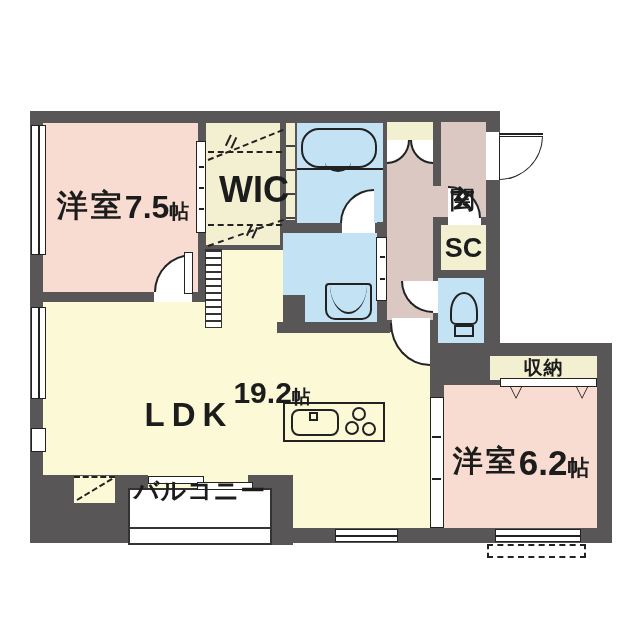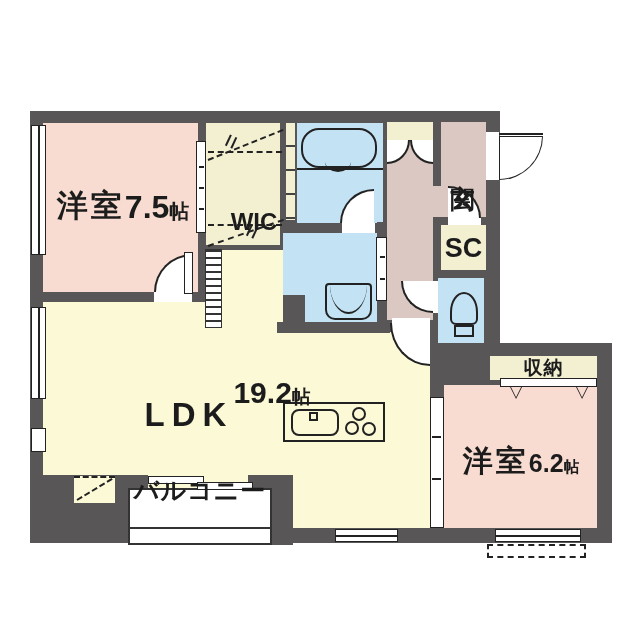--- a/index.html
+++ b/index.html
@@ -147,27 +147,27 @@
   <div class="abs fx" style="left:309px;top:412px;width:9px;height:9px;"></div>
   <div class="abs fx" style="left:352px;top:407px;width:14px;height:14px;border-radius:50%;"></div>
   <div class="abs fx" style="left:345px;top:421px;width:14px;height:14px;border-radius:50%;"></div>
   <div class="abs fx" style="left:362px;top:422px;width:14px;height:14px;border-radius:50%;"></div>
   <div class="abs striped" style="left:205px;top:249px;width:17px;height:79px;"></div>
 
   <div class="abs lbl col" style="left:48px;top:158px;width:150px;height:96px;">
     <div style="font-size:31px;letter-spacing:3px;">洋室</div>
     <div style="font-size:32px;margin-top:4px;"><span>7.5</span><span class="unit">帖</span></div>
   </div>
-  <div class="abs lbl" style="left:206px;top:170px;width:96px;height:40px;font-size:24px;margin-top:32px;">WIC</div>
+  <div class="abs lbl" style="left:206px;top:170px;width:96px;height:40px;font-size:36px;">WIC</div>
   <div class="abs lbl col" style="left:120px;top:352px;width:215px;height:78px;">
     <div style="font-size:33px;letter-spacing:7px;margin-top:48px;">LDK</div>
     <div style="font-size:30px;margin-top:4px;"><span>19.2</span><span class="unit">帖</span></div>
   </div>
   <div class="abs lbl" style="left:449px;top:127px;width:28px;height:84px;font-size:24px;writing-mode:vertical-rl;letter-spacing:3px;">玄関</div>
   <div class="abs lbl" style="left:490px;top:356px;width:107px;height:24px;font-size:19px;letter-spacing:1px;">収納</div>
   <div class="abs lbl" style="left:441px;top:228px;width:45px;height:40px;font-size:27px;">SC</div>
   <div class="abs lbl col" style="left:450px;top:418px;width:142px;height:86px;">
     <div style="font-size:30px;letter-spacing:3px;">洋室</div>
-    <div style="font-size:25px;margin-top:4px;"><span>6.2</span><span class="unit">帖</span></div>
+    <div style="font-size:35px;margin-top:4px;"><span>6.2</span><span class="unit">帖</span></div>
   </div>
   <div class="abs lbl" style="left:130px;top:474px;width:140px;height:32px;font-size:25px;letter-spacing:1px;">バルコニー</div>
 
 </div>
 
 </body></html>

